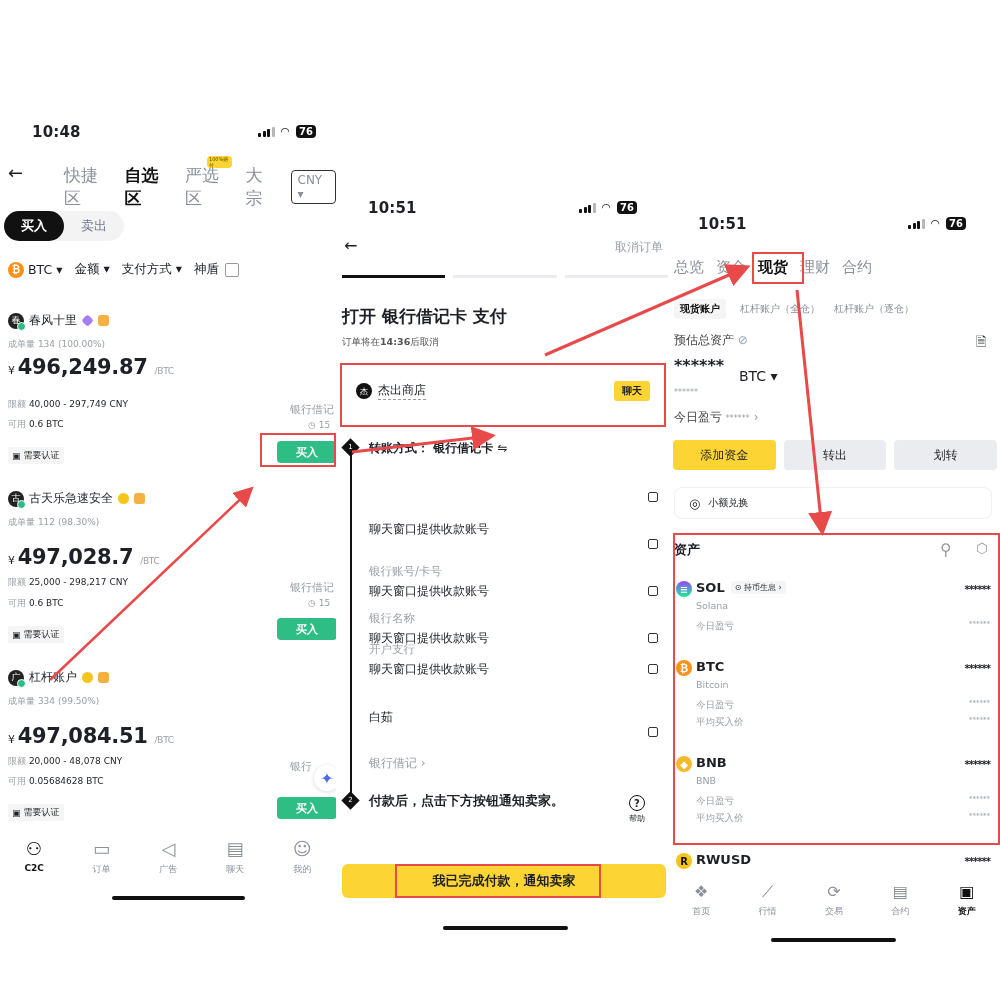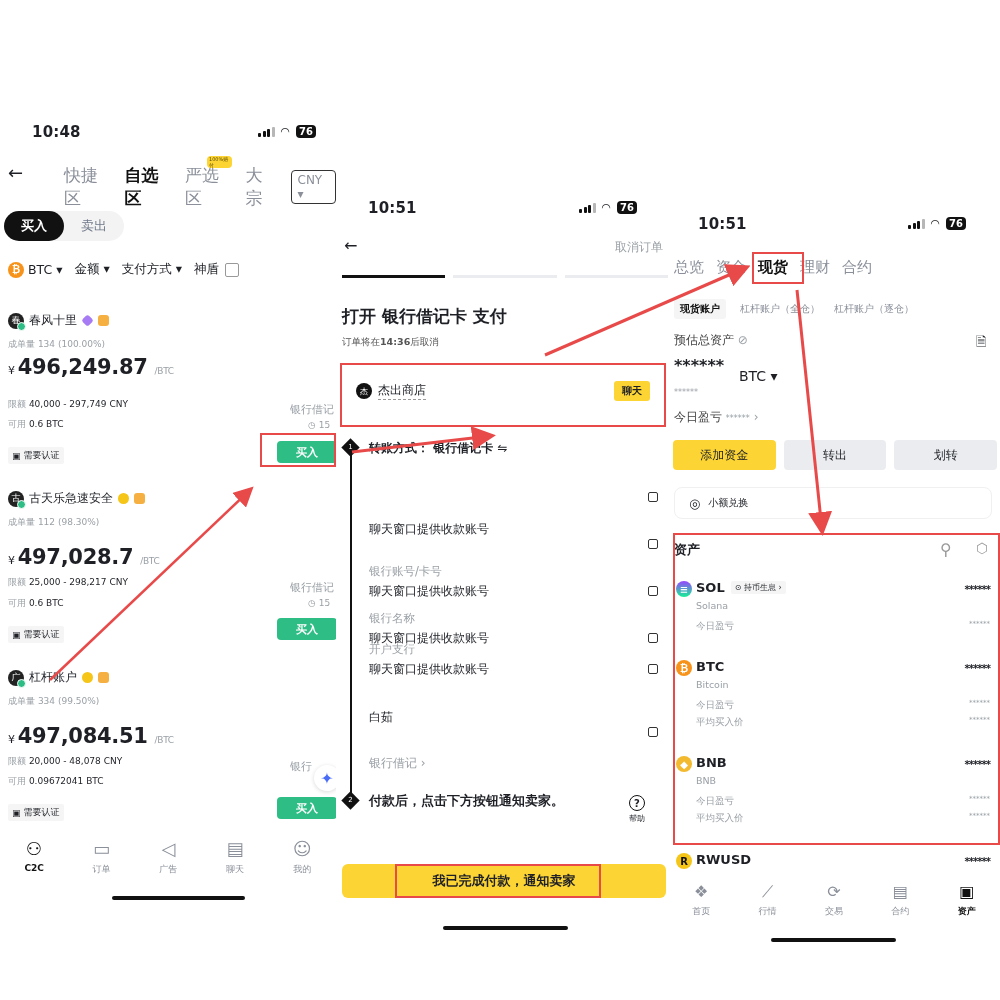--- a/index.html
+++ b/index.html
@@ -156,21 +156,21 @@
   <div class="ad" style="top:667px">
     <div class="name abs" style="left:8px;top:2px">
       <span class="avatar">广</span>
       <span>杠杆账户</span>
       <span class="badge-s" style="background:#f5c518;border-radius:50%"></span>
       <span class="badge-s" style="background:#f5b041"></span>
     </div>
     <div class="abs small" style="left:8px;top:28px"><span class="grey">成单量</span> <span class="grey">334 (99.50%)</span></div>
     <div class="abs price" style="left:8px;top:57px"><small>¥</small><span>497,084.51</span> <sub>/BTC</sub></div>
     <div class="abs small" style="left:8px;top:88px"><span class="grey">限额</span> <span>20,000 - 48,078 CNY</span></div>
-    <div class="abs small" style="left:8px;top:108px"><span class="grey">可用</span> <span>0.09672041 BTC</span></div>
+    <div class="abs small" style="left:8px;top:108px"><span class="grey">可用</span> <span>0.05684628 BTC</span></div>
     <div class="abs grey" style="left:290px;top:92px;font-size:11px;white-space:nowrap">银行</div>
     <div class="abs" style="left:314px;top:98px;width:26px;height:26px;border-radius:50%;background:#fff;box-shadow:0 1px 4px rgba(0,0,0,.15);color:#4a6cf7;font-size:16px;display:flex;align-items:center;justify-content:center">✦</div>
     <div class="abs req" style="left:8px;top:137px">
         <span>▣</span>
         <span>需要认证</span>
       </div>
     <div class="abs buy-btn" style="left:277px;top:130px">买入</div>
   </div>
 
   <div class="abs nav" style="left:0;top:838px;width:336px">

